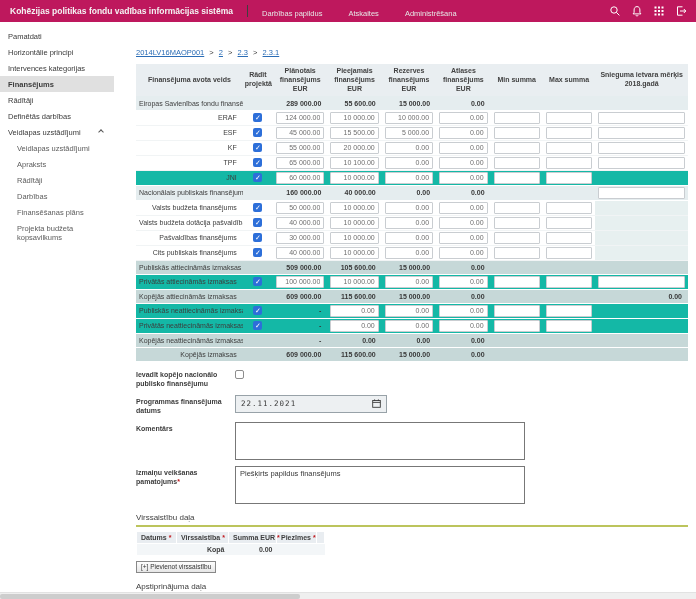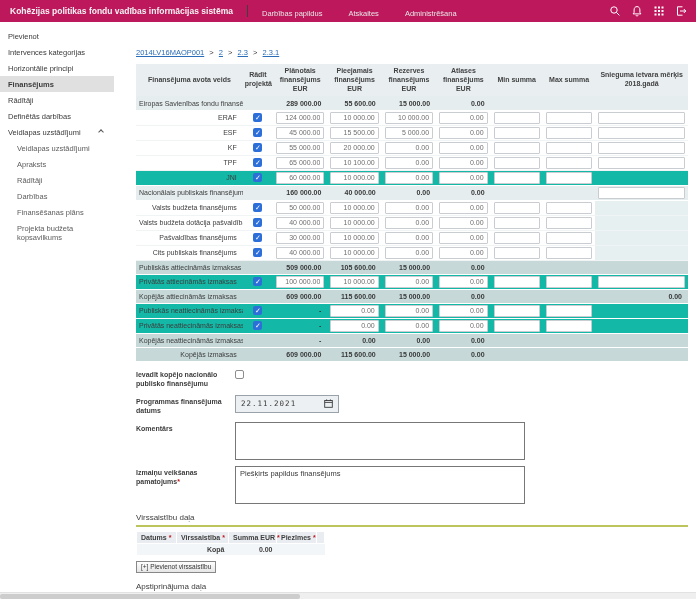--- a/index.html
+++ b/index.html
@@ -48,21 +48,21 @@
              color:#6e6e6e;text-align:right;padding:0 3px;font-family:inherit;border-radius:1px}
   .cbx{display:inline-block;width:9px;height:9px;border-radius:2px;line-height:9px;
        text-align:center;cursor:pointer;vertical-align:middle}
   .cbx.checked{background:#2d6fd9;color:#fff;font-size:7px}
   .cbx.un{background:#fff;border:1px solid #8d8d8d}
 
   
   .form-row{display:flex;margin-top:6px;font-size:7px;align-items:flex-start}
   .form-label{width:99px;font-weight:bold;color:#3d3d3d;line-height:1.35;flex-shrink:0;padding-top:2px}
   .req{color:#c0171c}
-  .date-field{width:104px;height:18px;background:#edf0f2;border:1px solid #98a2a8;display:flex;
+  .date-field{width:152px;height:18px;background:#edf0f2;border:1px solid #98a2a8;display:flex;
               align-items:center;padding:0 5px;cursor:pointer}
   .date-text{font-family:"DejaVu Sans Mono",monospace;font-size:7.5px;letter-spacing:1px;color:#3a3a3a}
   .cal{margin-left:auto}
   textarea.ta{width:290px;height:38px;border:1px solid #777;font-family:"Liberation Sans",sans-serif;
               font-size:7.5px;padding:2px 4px;resize:none;color:#3a3a3a}
 
   
   .section-title{font-size:8px;color:#3d3d3d;margin-top:9px}
   .section-line{height:2px;background:#bcc45c;margin:3px 0 4px 0;width:552px}
 
@@ -118,27 +118,27 @@
         <line x1="5" y1="6" x2="10.8" y2="6" stroke="#fff" stroke-width="1"></line>
         <path d="M8.8 4 L10.8 6 L8.8 8" fill="none" stroke="#fff" stroke-width="1"></path>
       </svg>
   </span>
 </header>
 
 <div class="layout">
 
   <aside class="sidebar" id="sidebar">
       <div class="side-item">
-        <span>Pievienot</span>
+        <span>Pamatdati</span>
+      </div>
+      <div class="side-item">
+        <span>Horizontālie principi</span>
       </div>
       <div class="side-item">
         <span>Intervences kategorijas</span>
-      </div>
-      <div class="side-item">
-        <span>Horizontālie principi</span>
       </div>
       <div class="side-item sel">
         <span>Finansējums</span>
       </div>
       <div class="side-item">
         <span>Rādītāji</span>
       </div>
       <div class="side-item">
         <span>Definētās darbības</span>
       </div>

